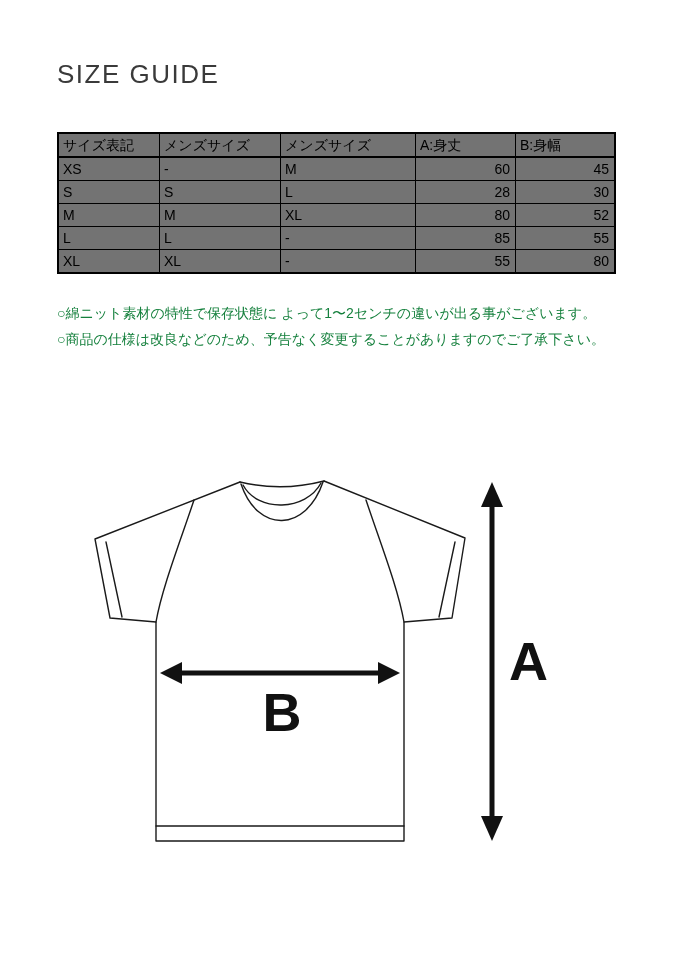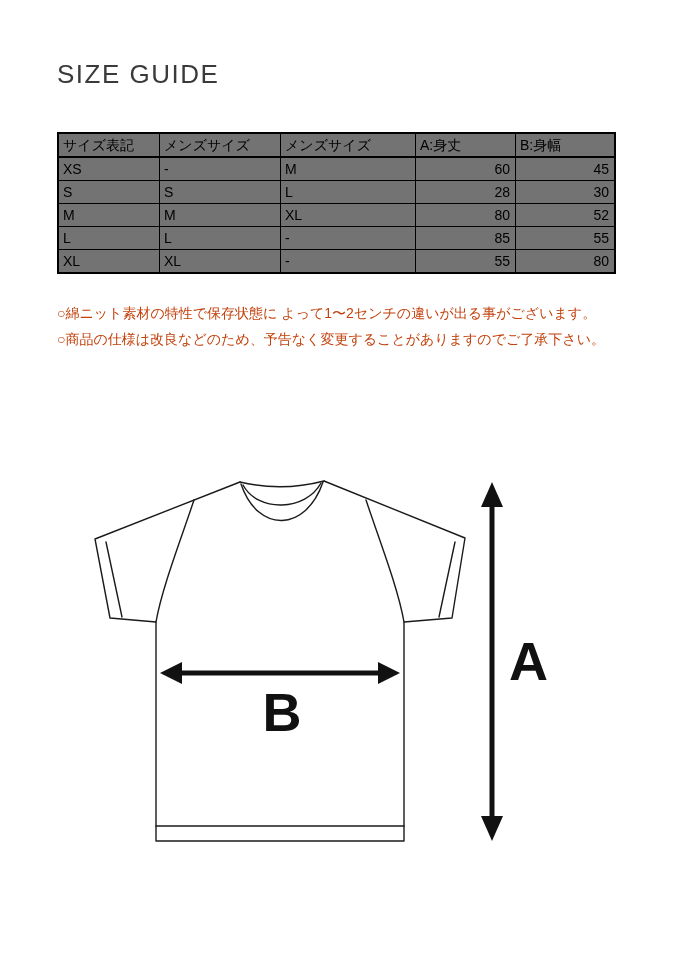--- a/index.html
+++ b/index.html
@@ -28,21 +28,21 @@
     height:20px; line-height:20px;
     font-weight:400; text-align:left;
     overflow:hidden; white-space:nowrap;
   }
   .size-table thead th { border-bottom:2px solid #000000; }
   .size-table .num { text-align:right; }
   .col-0 { width:91px; } .col-1 { width:111px;margin-left:43px; } .col-2 { width:125px; }
   .col-3 { width:90px; } .col-4 { width:89px;margin-left:10px; }
   .notes {
     position:absolute; left:57px; top:300px;
-    font-size:14px; line-height:26px; color:#c2410c;
+    font-size:14px; line-height:26px; color:#15803d;
   }
   svg.diagram { position:absolute; left:60px; top:450px; }
   svg.diagram text {
     font-family:"Liberation Sans","DejaVu Sans",sans-serif;
     font-weight:bold; fill:#111111;
   }
 </style>
 </head>
 <body>
 

